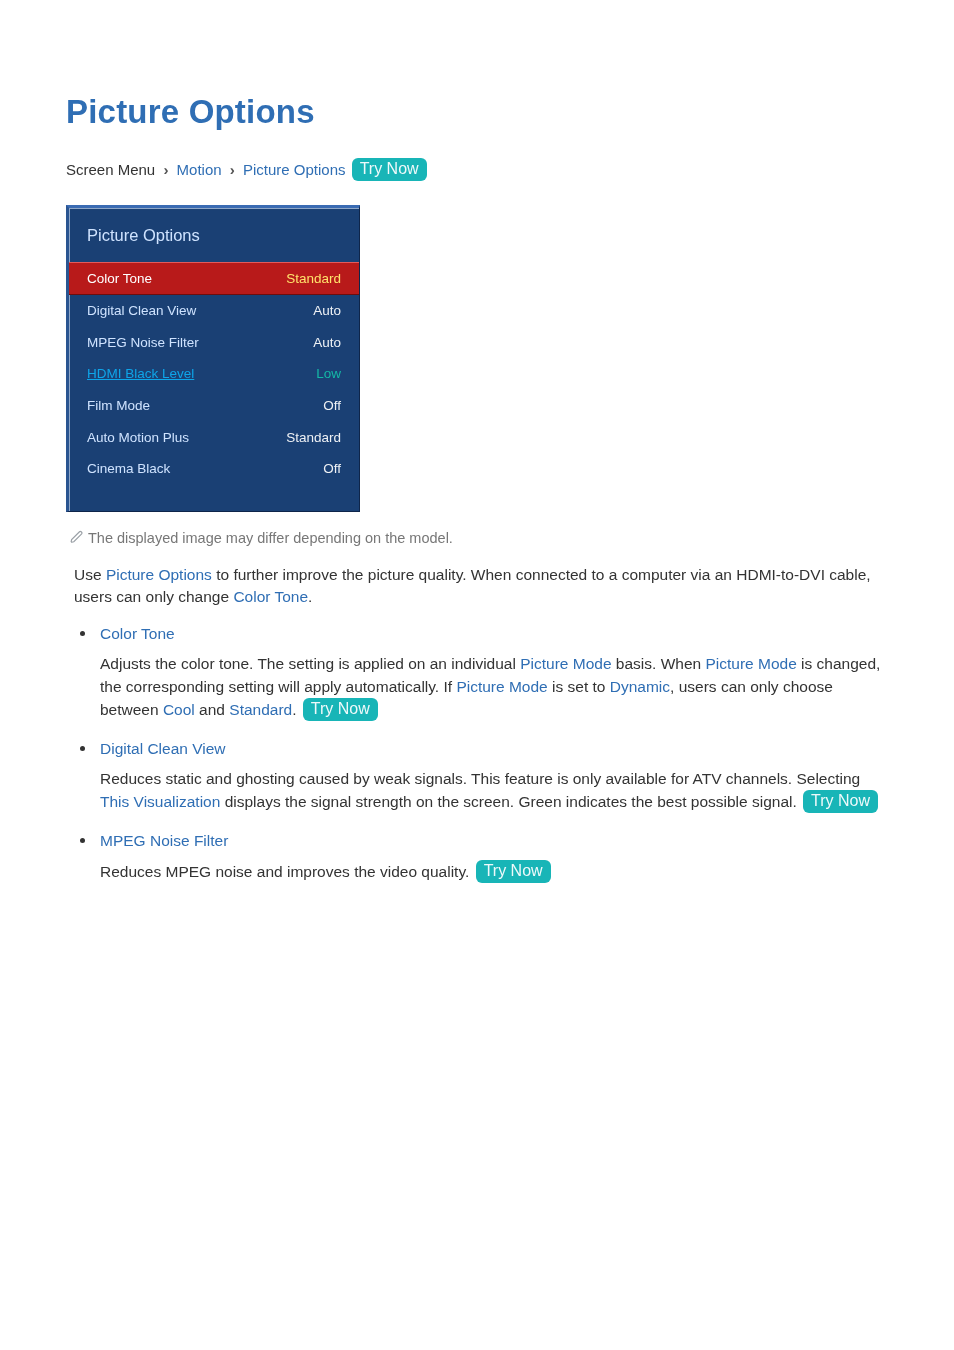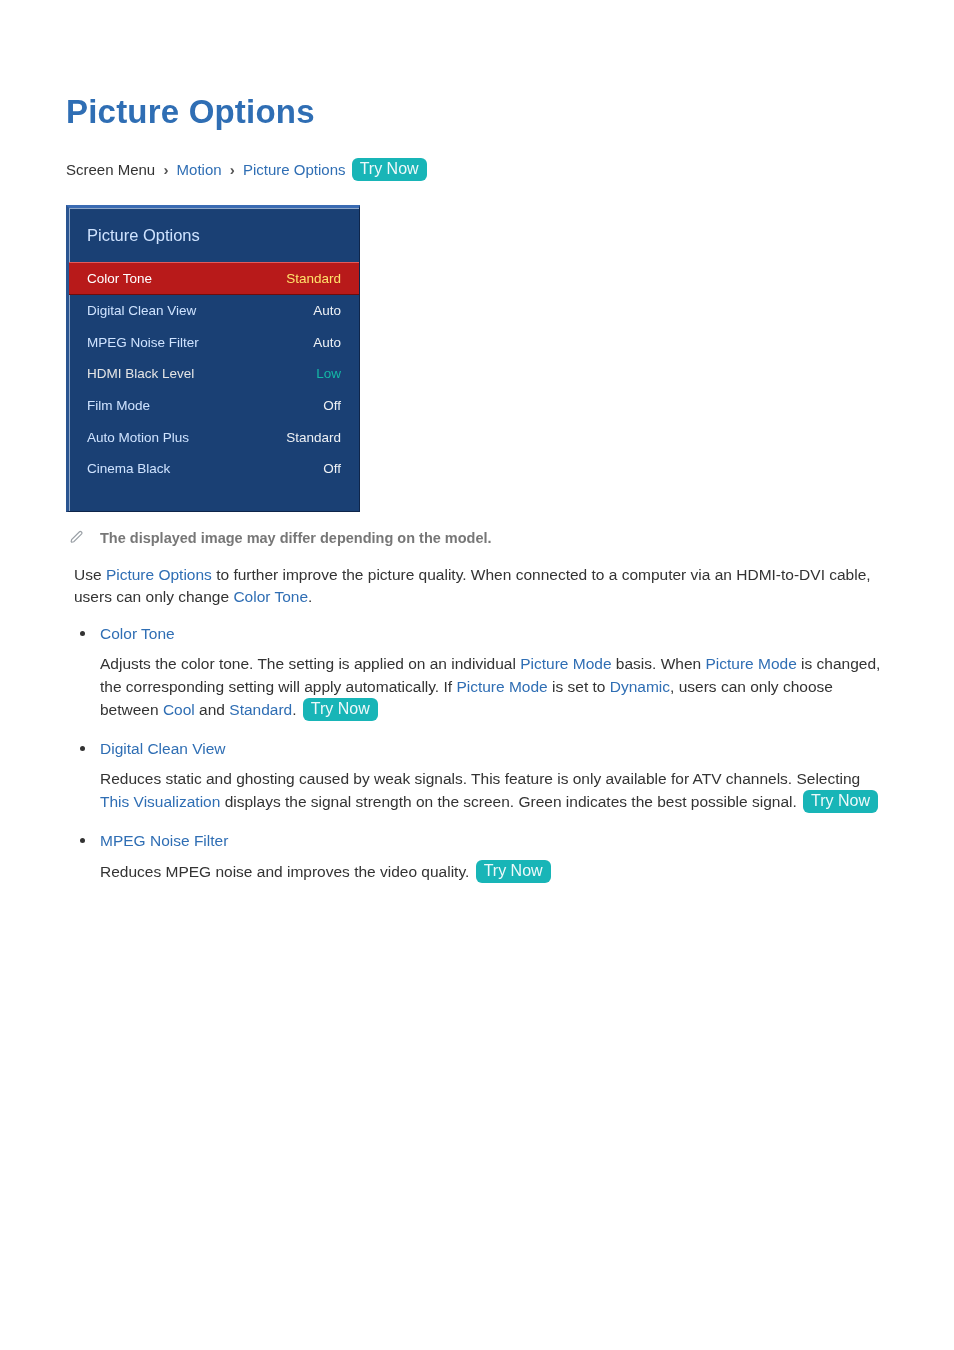--- a/index.html
+++ b/index.html
@@ -73,31 +73,30 @@
   }
   .menu-row.selected {
     background: #b81a1a;
     border-top: 1px solid #e45a5a;
     border-bottom: 1px solid #6d0d0d;
   }
   .menu-row.selected .row-label { color: #ffffff; }
   .menu-row.selected .row-value { color: #ffe36b; }
   .row-label { color: #cfe3ff; }
   .row-value { color: #eef1f5; }
-  .menu-row.disabled .row-label { color: #e5e5e5; }
+  .menu-row.disabled .row-label { color: #0ea5e9; text-decoration: underline; }
   .menu-row.disabled .row-value { color: #14b8a6; }
   
   .note-line {
     display: flex;
     align-items: flex-start;
-    gap: 16px;
+    gap: 4px;
     color: #777;
     font-size: 14.5px;
     margin: 16px 0 14px 4px;
-    font-weight: bold;
   }
   .pencil-icon {
     color: #9aa0a6;
     flex: 0 0 auto;
     margin-top: 1px;
   }
   .body-text {
     color: #333;
     margin: 4px 0 14px 8px;
   }

